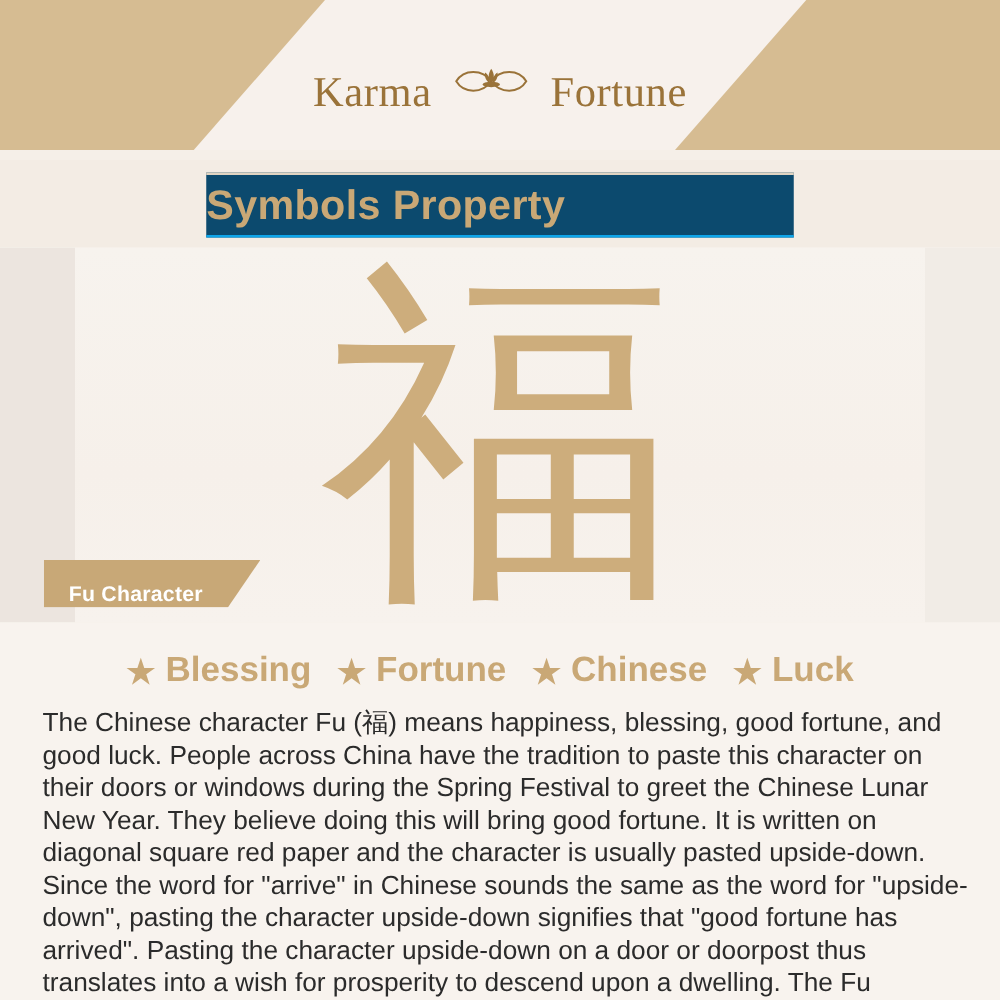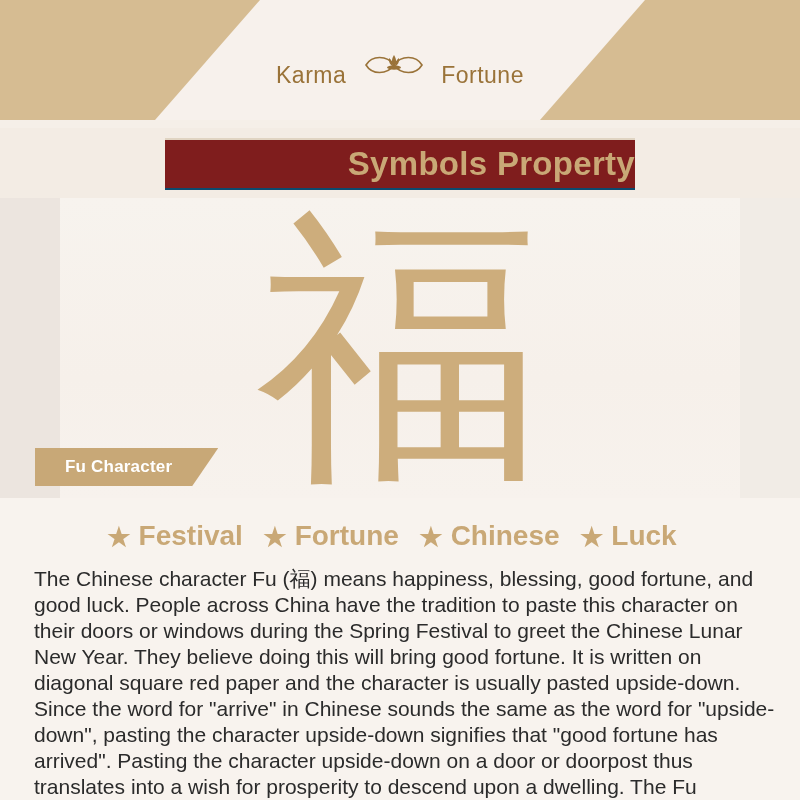--- a/index.html
+++ b/index.html
@@ -58,22 +58,22 @@
 
   .logo-wrap {
     position: absolute;
     top: 48px; left: 0; right: 0;
     text-align: center;
     height: 48px;
     line-height: 48px;
     white-space: nowrap;
   }
   .logo-text {
-    font-family: Liberation Sans, sans-serif;
-    font-size: 23px;
+    font-family: Liberation Serif, serif;
+    font-size: 34px;
     color: #9a7339;
     letter-spacing: 0.5px;
     vertical-align: middle;
   }
   .logo-mark {
     display: inline-block;
     vertical-align: middle;
     margin: 0 8px;
   }
 
@@ -81,25 +81,25 @@
   .title-band {
     position: absolute;
     top: 128px; left: 0;
     width: 800px; height: 70px;
     background: #f3ece4;
   }
   .title-box {
     position: absolute;
     top: 138px; left: 165px;
     width: 470px; height: 52px;
-    background: #7f1d1d;
+    background: #0c4a6e;
     border-top: 2px solid #e0d4c2;
-    border-bottom: 2px solid #0c4a6e;
+    border-bottom: 2px solid #0ea5e9;
     box-sizing: border-box;
-    text-align: right;
+    text-align: left;
   }
   .title-text {
     display: block;
     line-height: 48px;
     font-size: 33px;
     font-weight: bold;
     color: #c9a876;
     letter-spacing: 0.3px;
   }
 
@@ -134,24 +134,24 @@
     color: #cdad7c;
     user-select: none;
   }
 
   
   .ribbon {
     position: absolute;
     top: 448px; left: 35px;
     height: 38px;
     background: #c8a877;
-    padding: 0 46px 0 30px;
+    padding: 0 46px 0 20px;
     clip-path: polygon(0 0, 100% 0, calc(100% - 26px) 100%, 0 100%);
     display: flex;
-    align-items: center;
+    align-items: flex-end;
   }
   .ribbon-text {
     font-size: 17px;
     font-weight: bold;
     color: #ffffff;
     letter-spacing: 0.2px;
   }
 
   
   .bottom {
@@ -238,21 +238,21 @@
   </div>
 
   <div class="ribbon">
     <span class="ribbon-text">Fu Character</span>
   </div>
 
   <div class="bottom">
 
     <div class="keywords">
       <span class="kw">
-        <span class="star">★</span><span>Festival</span>
+        <span class="star">★</span><span>Blessing</span>
       </span>
       <span class="kw">
         <span class="star">★</span><span>Fortune</span>
       </span>
       <span class="kw">
         <span class="star">★</span><span>Chinese</span>
       </span>
       <span class="kw">
         <span class="star">★</span><span>Luck</span>
       </span>

